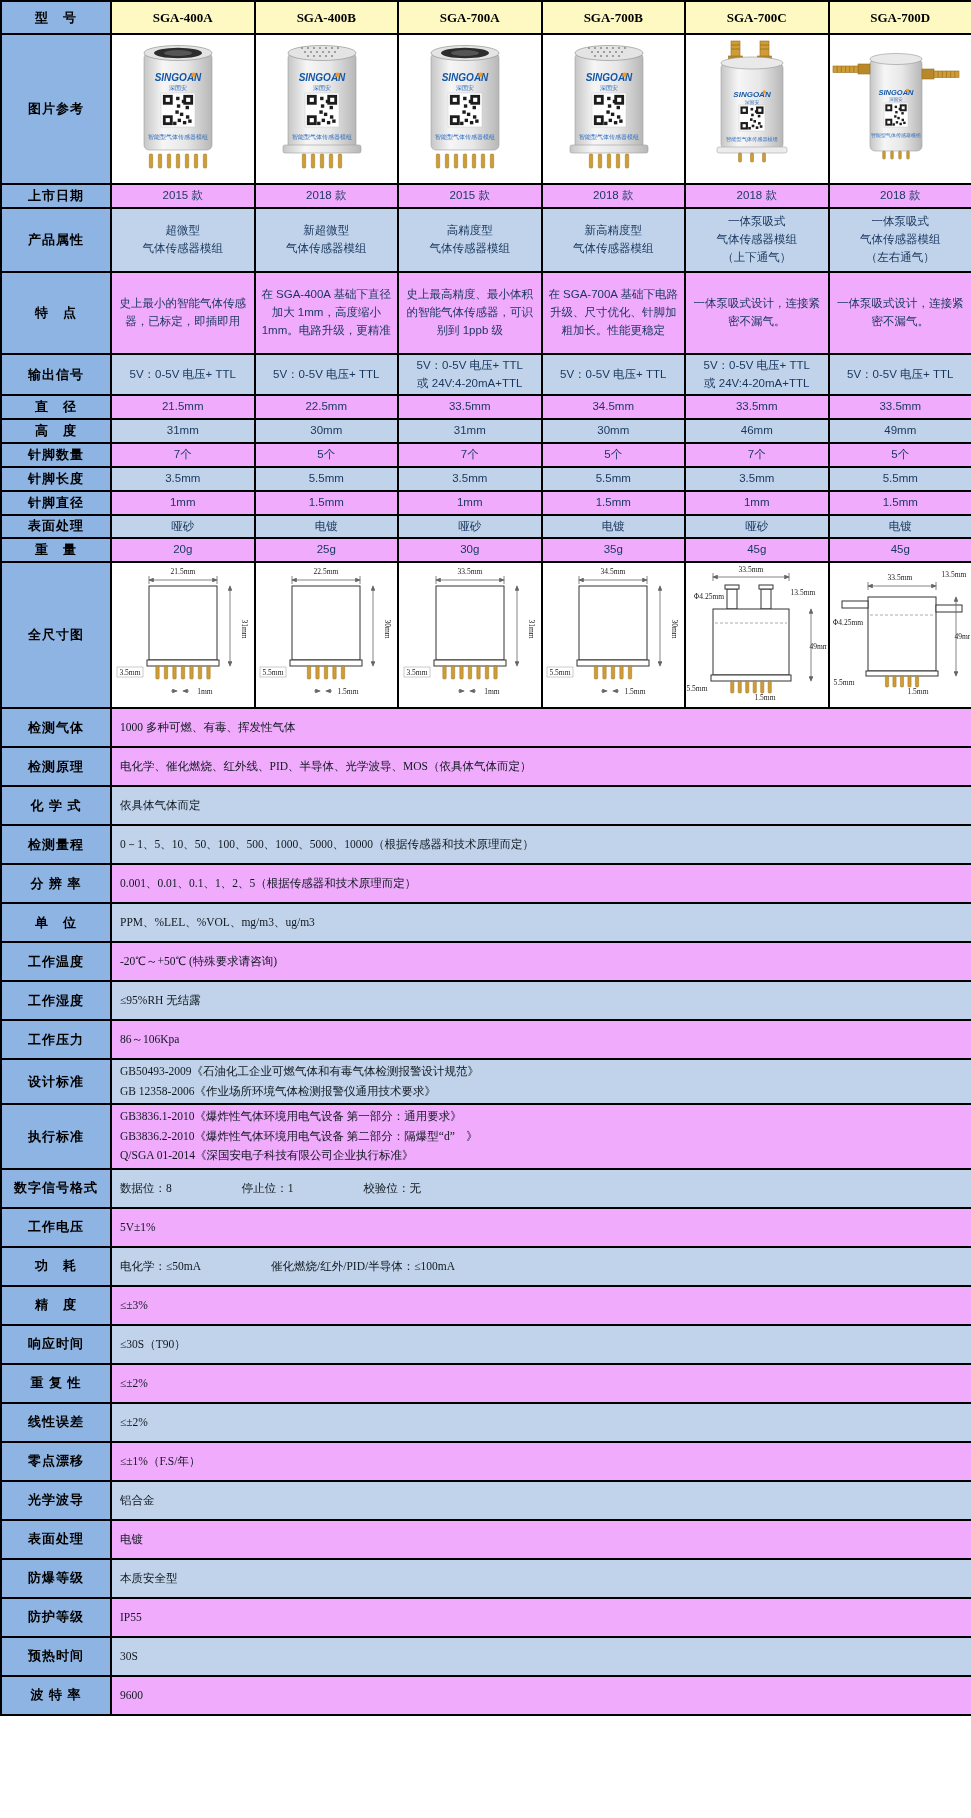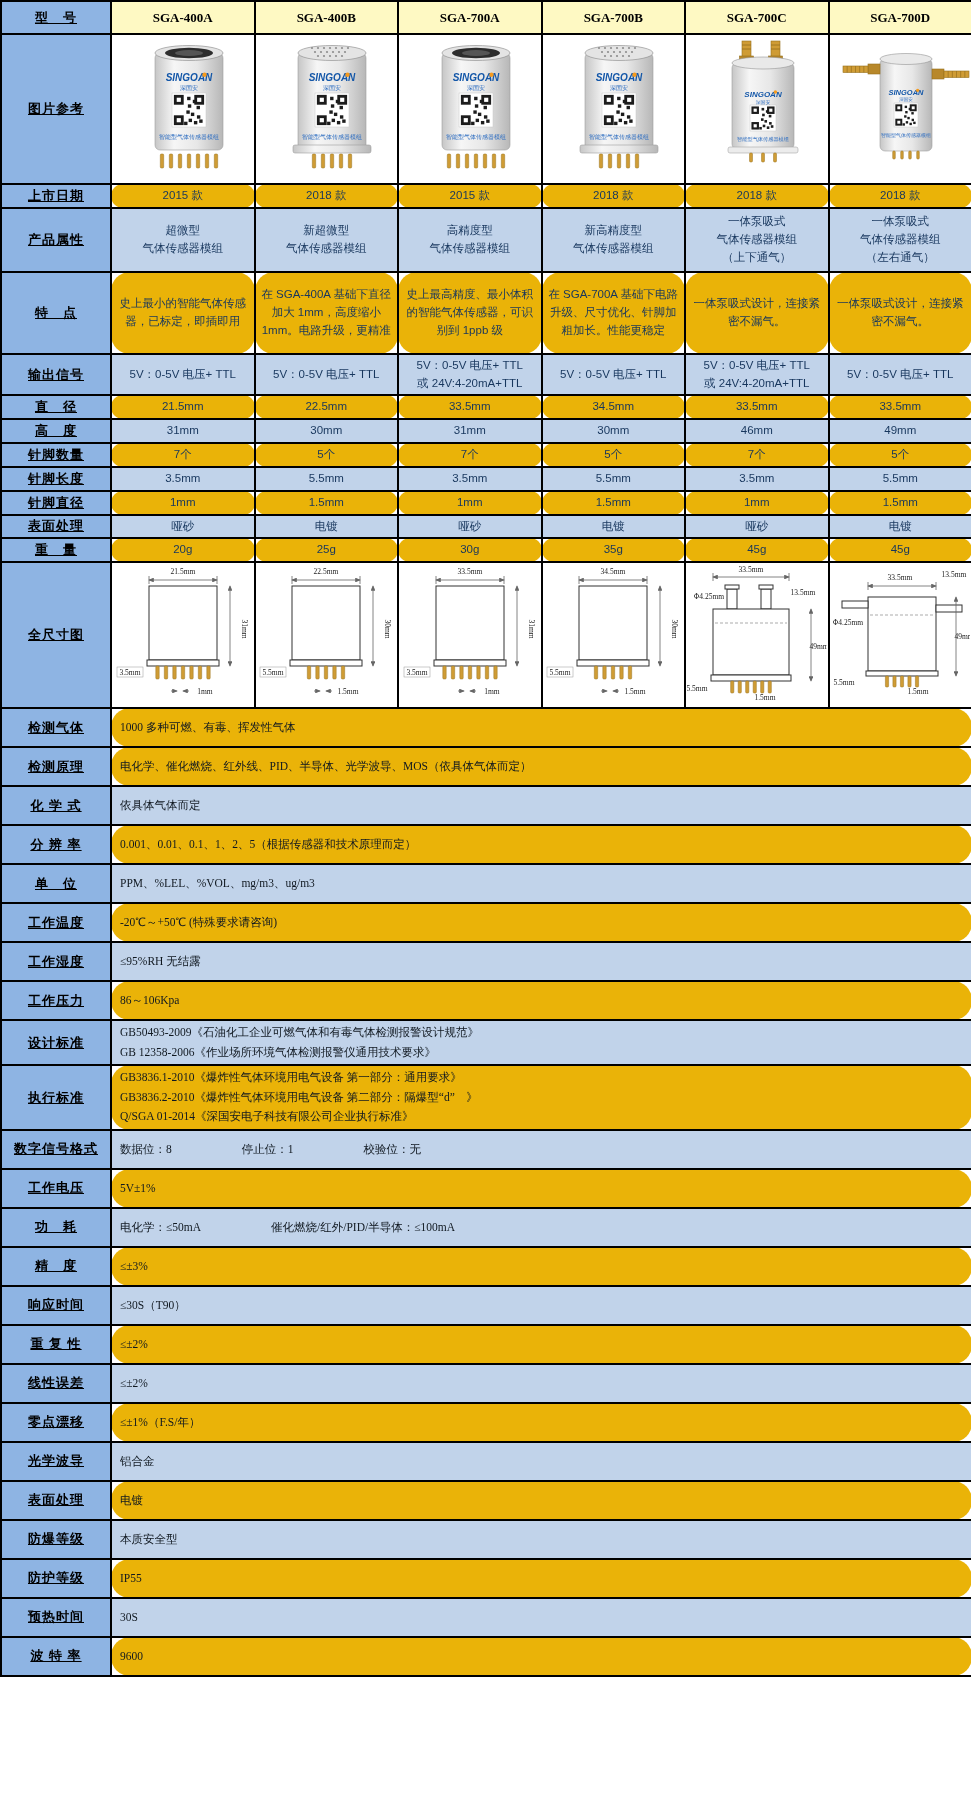--- a/index.html
+++ b/index.html
@@ -1,24 +1,24 @@
 <!DOCTYPE html>
 <html><head>
 <meta charset="utf-8">
 <style>
   html,body{margin:0;padding:0;background:#fff;}
   .page{width:971px;background:#fff;font-family:"Liberation Sans",sans-serif;}
   table{border-collapse:collapse;table-layout:fixed;width:971px;}
   td{border:2px solid #000;overflow:hidden;vertical-align:middle;padding:0;}
-  .lbl{background:#8EB4E3;font-weight:bold;text-align:center;font-size:13px;color:#000;letter-spacing:1px;text-decoration:underline;}
+  .lbl{background:#8EB4E3;font-weight:bold;text-align:center;font-size:13px;color:#000;letter-spacing:1px;}
   .hdr{background:#fef9c3;font-weight:bold;text-align:center;font-size:13px;color:#000;font-family:"Liberation Serif",serif;}
   .val{text-align:center;font-size:11.5px;color:#17365d;white-space:pre-line;line-height:1.55;padding:2px 3px;font-family:"Liberation Sans",sans-serif;}
-  .bg-a{background:#eab308;border-radius:19px;}
+  .bg-a{background:#f0abfc;}
   .bg-b{background:#C1D3EA;}
-  .photo-cell{background:#ffffff;text-align:right;vertical-align:middle;}
+  .photo-cell{background:#ffffff;text-align:left;vertical-align:middle;}
   .diag-cell{background:#ffffff;text-align:center;vertical-align:middle;}
   .fullval{text-align:left;font-size:11.5px;color:#101820;padding:2px 8px;font-family:"Liberation Serif",serif;line-height:1.7;margin-top:16px;}
   .fullval .seg{display:inline-block;margin-right:70px;}
   .r-header{height:33px;} .r-photo{height:150px;} .r-spec{height:22px;}
   .r-attr{height:64px;} .r-feat{height:82px;} .r-out{height:32px;}
   .r-diag{height:146px;} .r-full{height:39px;} .r-design{height:43px;} .r-exec{height:61px;}
 </style>
 </head>
 <body>
 
@@ -655,20 +655,24 @@
         </tr>
         <tr class="r-full">
           <td class="lbl">检测原理</td>
           <td class="fullval bg-a" colspan="6">电化学、催化燃烧、红外线、PID、半导体、光学波导、MOS（依具体气体而定）</td>
         </tr>
         <tr class="r-full">
           <td class="lbl">化 学 式</td>
           <td class="fullval bg-b" colspan="6">依具体气体而定</td>
         </tr>
         <tr class="r-full">
+          <td class="lbl">检测量程</td>
+          <td class="fullval bg-b" colspan="6">0－1、5、10、50、100、500、1000、5000、10000（根据传感器和技术原理而定）</td>
+        </tr>
+        <tr class="r-full">
           <td class="lbl">分 辨 率</td>
           <td class="fullval bg-a" colspan="6">0.001、0.01、0.1、1、2、5（根据传感器和技术原理而定）</td>
         </tr>
         <tr class="r-full">
           <td class="lbl">单　位</td>
           <td class="fullval bg-b" colspan="6">PPM、%LEL、%VOL、mg/m3、ug/m3</td>
         </tr>
         <tr class="r-full">
           <td class="lbl">工作温度</td>
           <td class="fullval bg-a" colspan="6">-20℃～+50℃ (特殊要求请咨询)</td>

